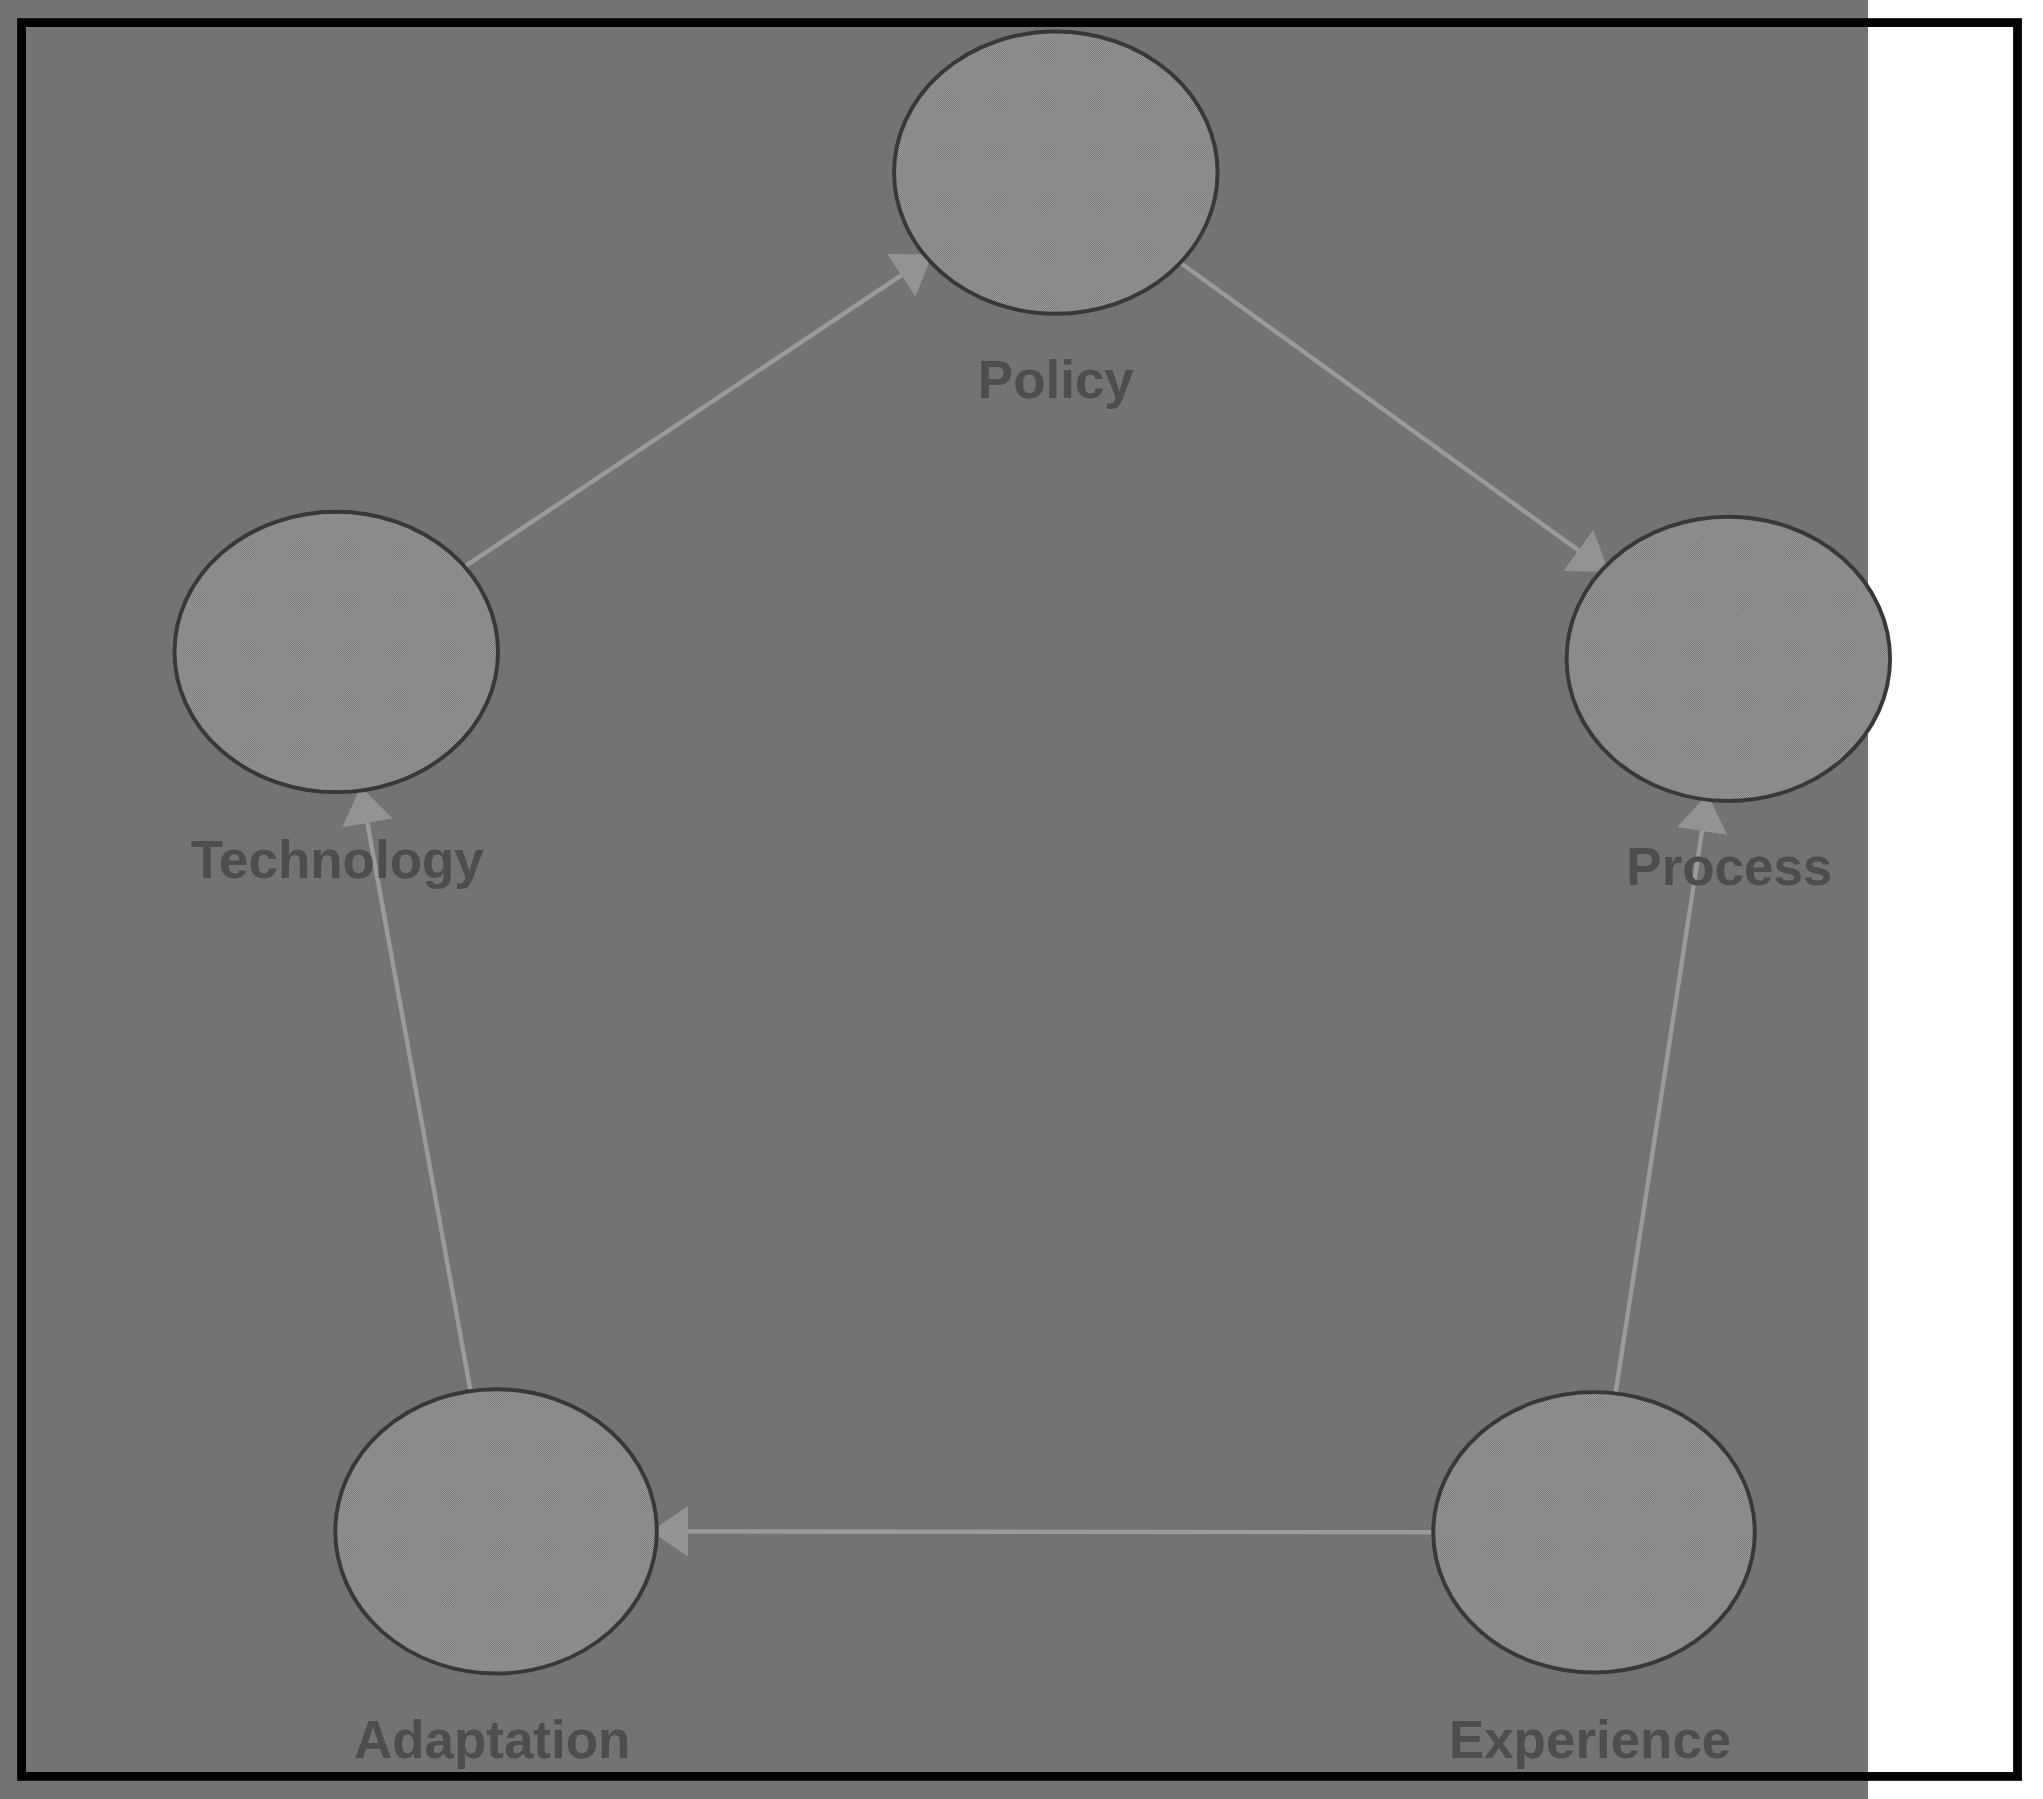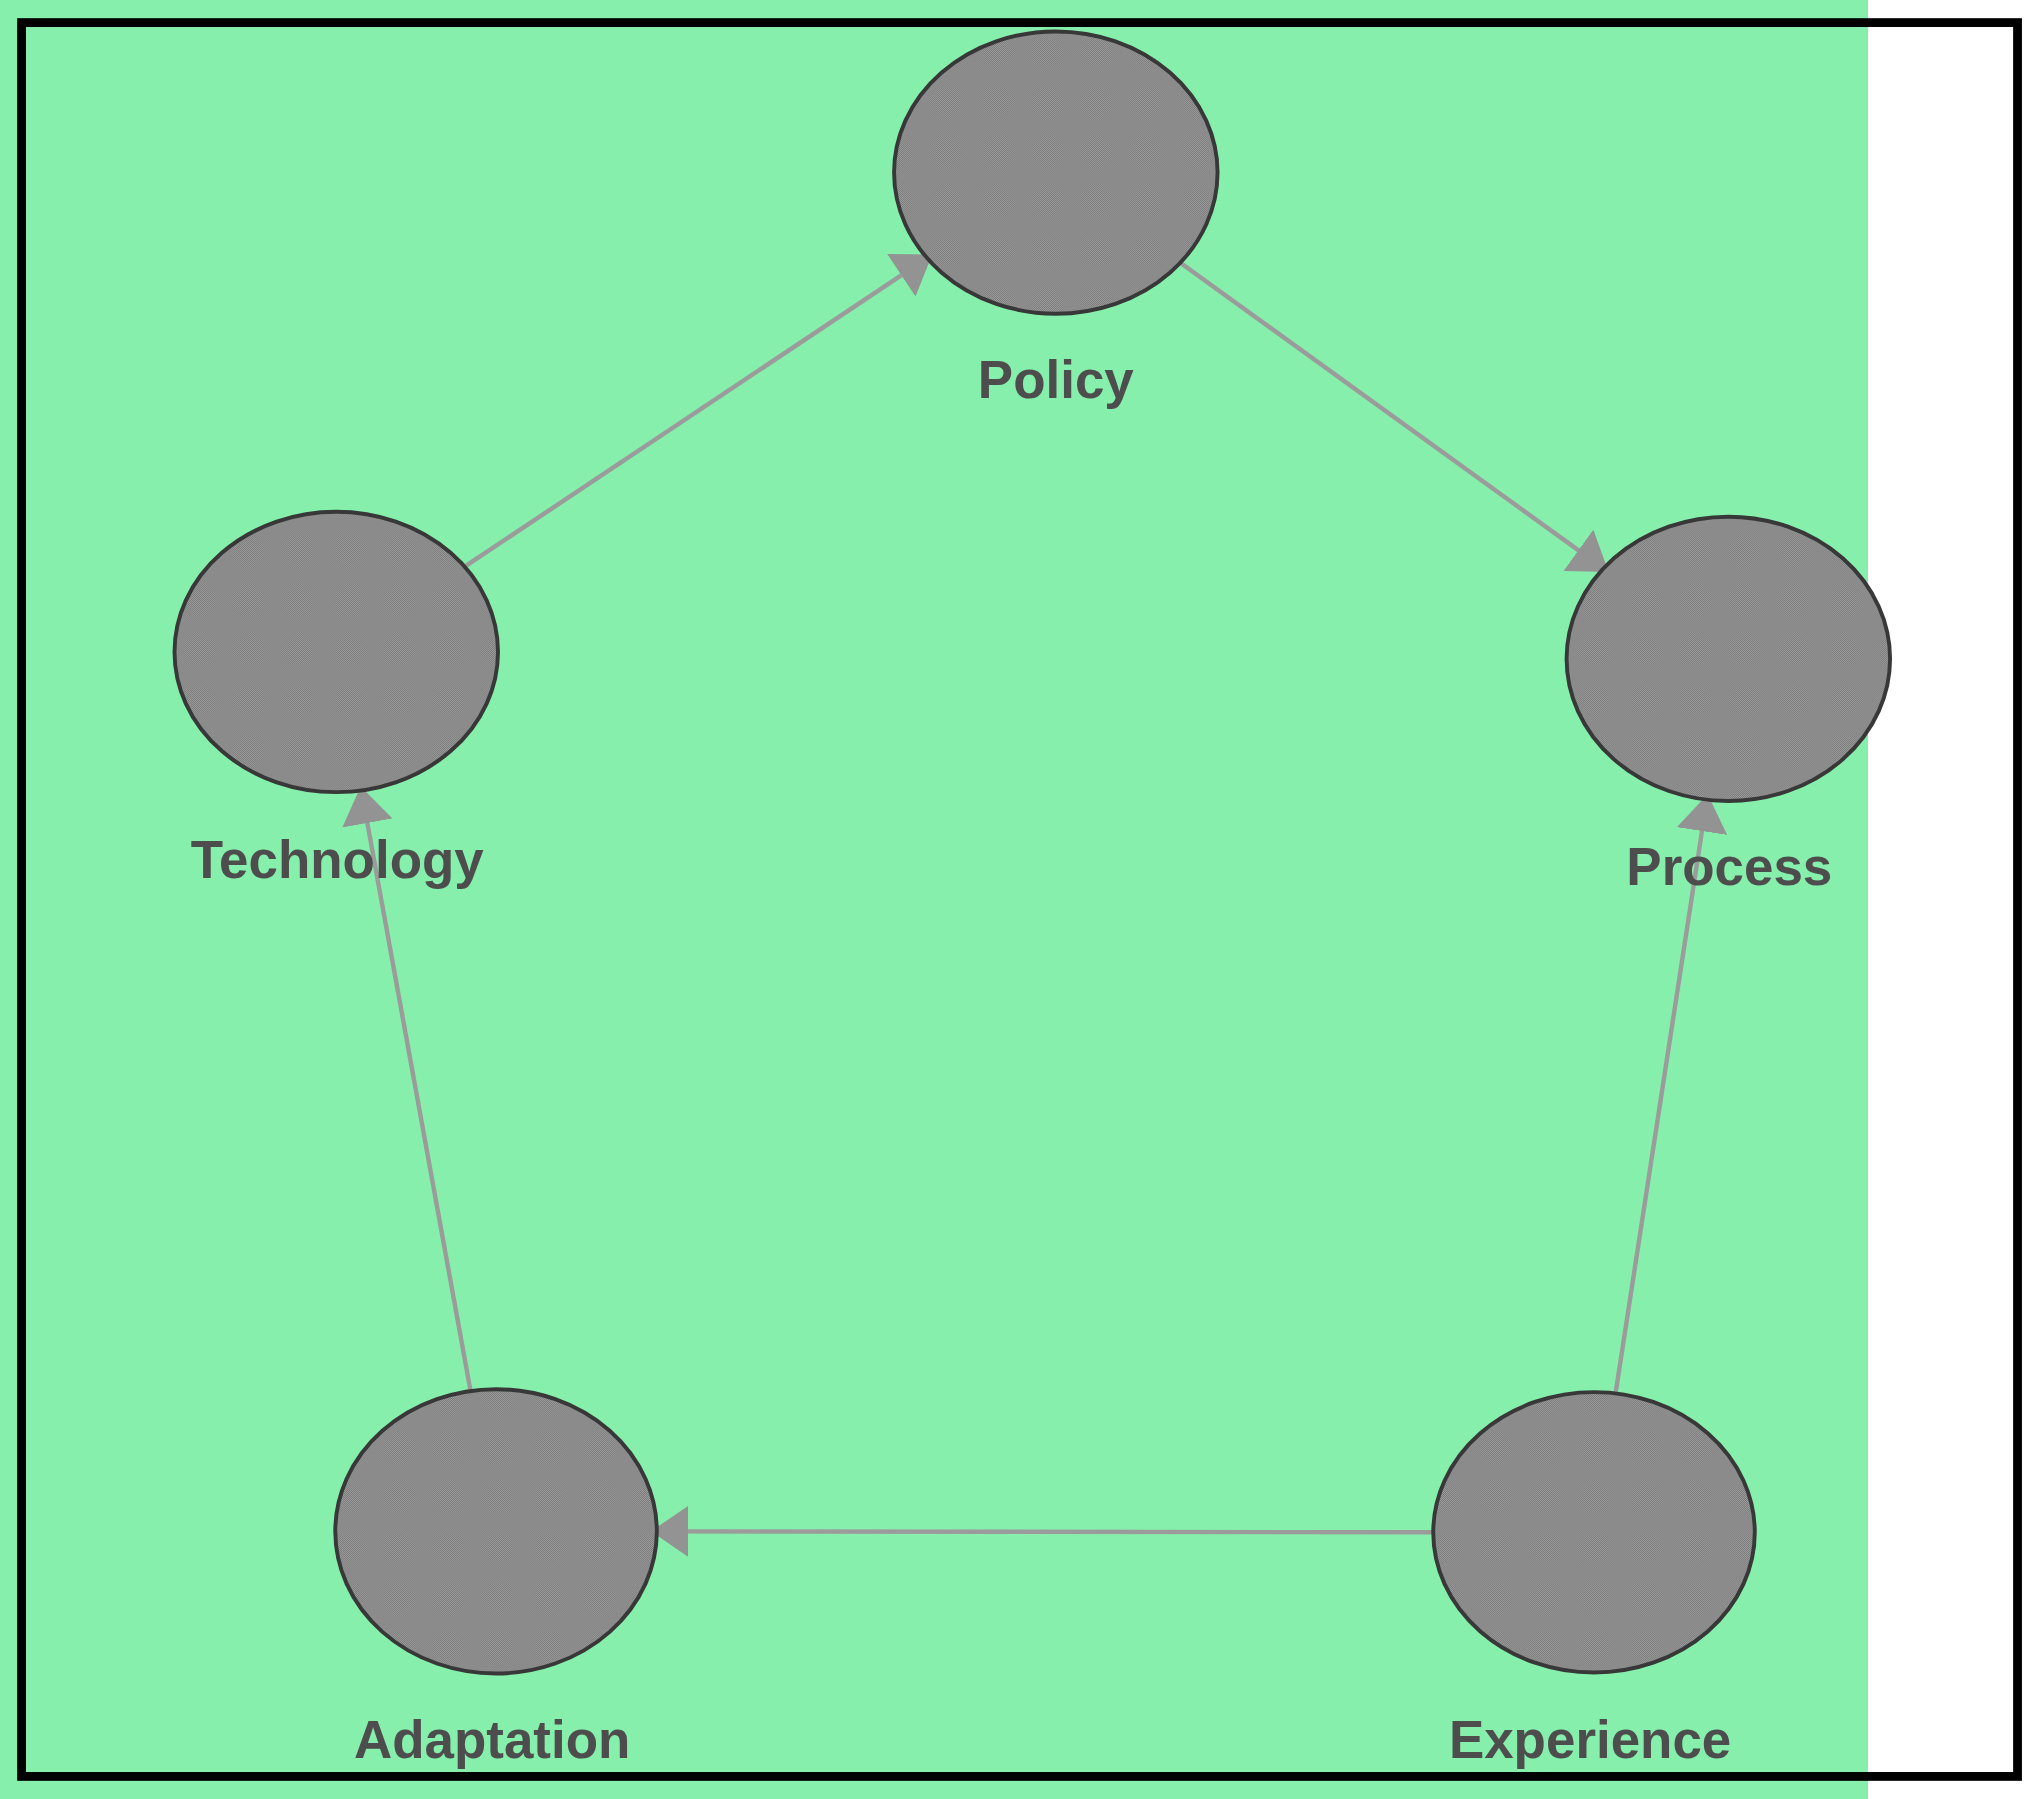--- a/index.html
+++ b/index.html
@@ -1,20 +1,20 @@
 <!DOCTYPE html>
 <html><head>
 <meta charset="utf-8">
 <style>
   html, body { margin: 0; padding: 0; background: #ffffff; }
   .stage {
     position: relative;
     width: 1868px;
     height: 1800px;
-    background: #86efac;
+    background: #737373;
     font-family: "Liberation Sans", sans-serif;
   }
   svg { display: block; }
   .node-label {
     font-family: "Liberation Sans", sans-serif;
     font-weight: bold;
     font-size: 54px;
     fill: #4d4d4d;
     text-anchor: middle;
   }

